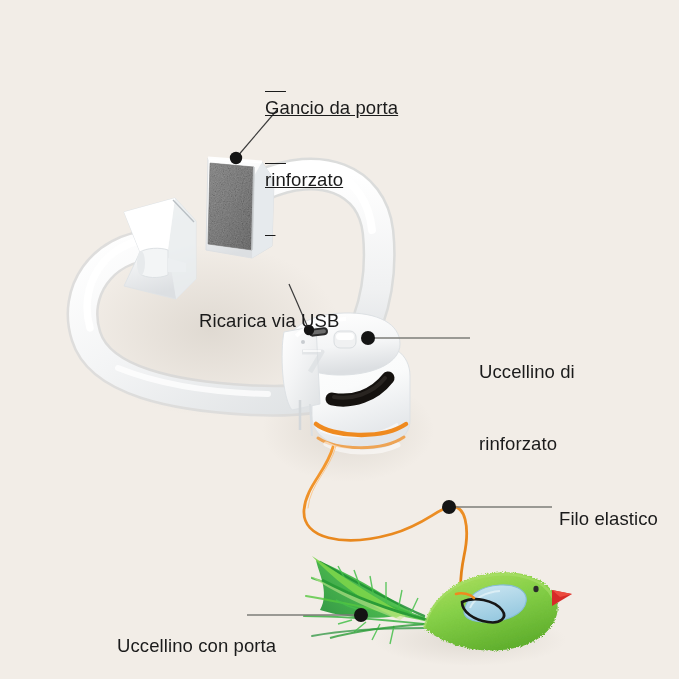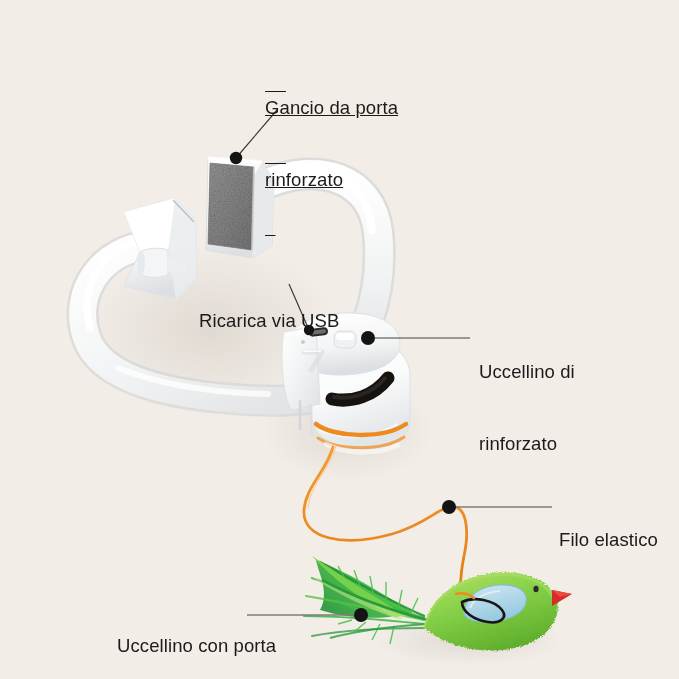--- a/index.html
+++ b/index.html
@@ -28,21 +28,21 @@
     letter-spacing:.1px;
     white-space:pre;
     font-family:"Liberation Sans", sans-serif;
   }
   .lbl.right{text-align:right;}
   .lbl.left{text-align:left;}
   .lbl.center{text-align:center;text-decoration:underline;}
   #lbl-hook{left:265px;top:48px;text-align:left;}
   #lbl-usb{left:199px;top:261px;text-align:left;}
   #lbl-power{left:479px;top:312px;text-align:left;}
-  #lbl-cord{left:559px;top:480px;text-align:right;}
+  #lbl-cord{left:559px;top:459px;text-align:right;}
   #lbl-bird{left:117px;top:586px;text-align:left;}
 </style>
 </head>
 <body style="background: rgb(242, 237, 231);">
 
 <div id="stage">
 
   <svg id="scene" viewBox="0 0 679 679">
     <defs>
       <linearGradient id="gArm" x1="0" y1="0" x2="1" y2="1">

